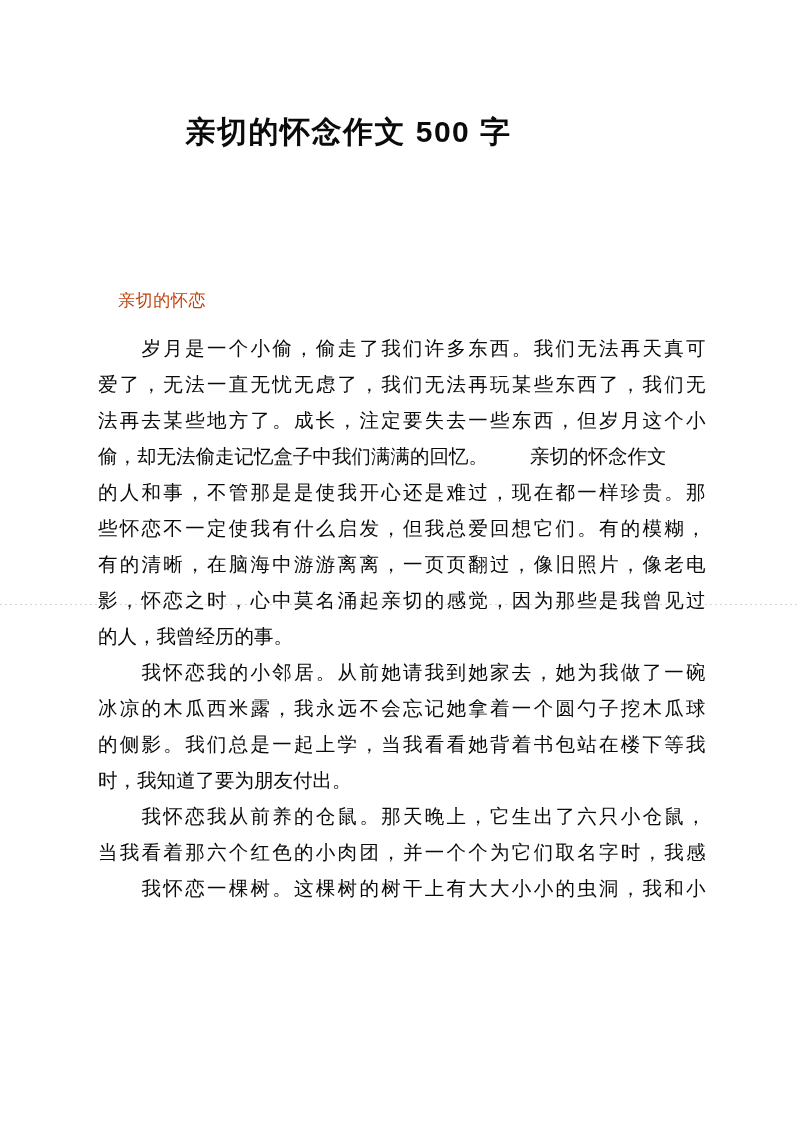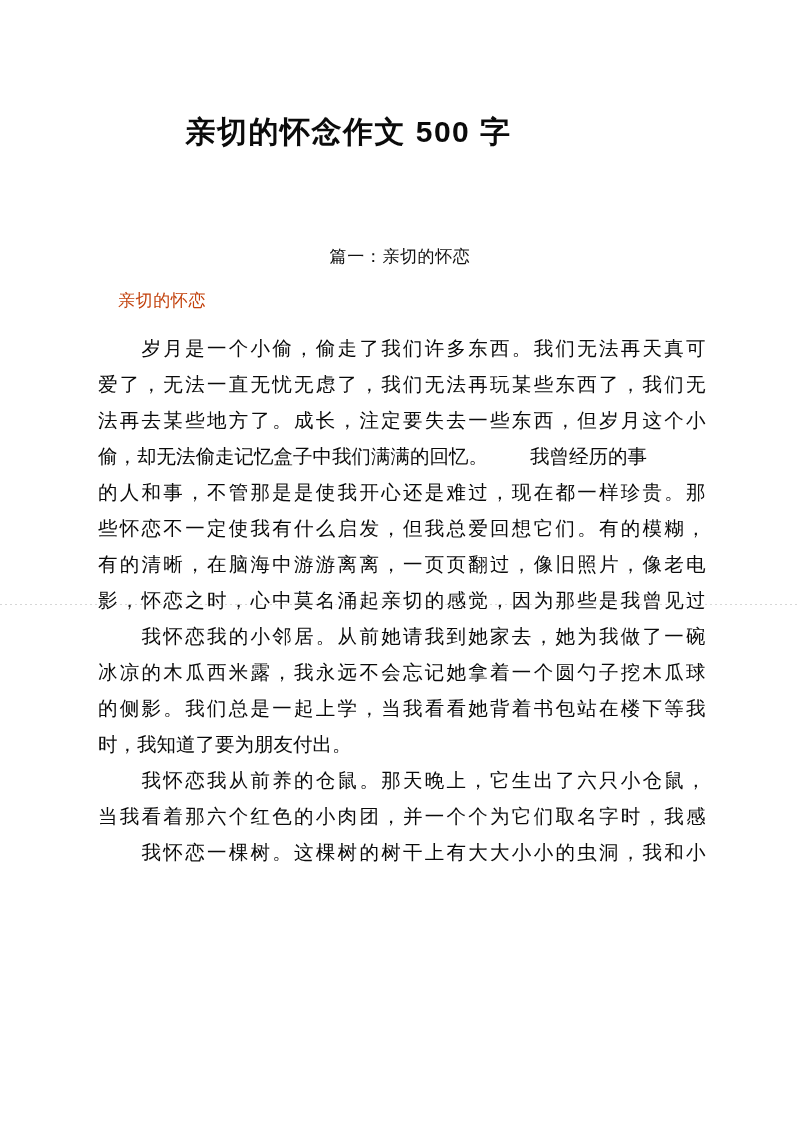--- a/index.html
+++ b/index.html
@@ -125,33 +125,33 @@
     );
   }
 </style>
 </head>
 <body>
 
 <div class="page">
 
   <h1 class="doc-title">亲切的怀念作文 500 字</h1>
 
-  <div class="section-heading">篇一：亲切的怀恋</div>
 
   <div class="sub-heading">亲切的怀恋</div>
 
   <div class="body-block" id="body-block">
       <div class="body-line just"><span>　</span><span>　</span><span>岁</span><span>月</span><span>是</span><span>一</span><span>个</span><span>小</span><span>偷</span><span>，</span><span>偷</span><span>走</span><span>了</span><span>我</span><span>们</span><span>许</span><span>多</span><span>东</span><span>西</span><span>。</span><span>我</span><span>们</span><span>无</span><span>法</span><span>再</span><span>天</span><span>真</span><span>可</span></div>
       <div class="body-line just"><span>爱</span><span>了</span><span>，</span><span>无</span><span>法</span><span>一</span><span>直</span><span>无</span><span>忧</span><span>无</span><span>虑</span><span>了</span><span>，</span><span>我</span><span>们</span><span>无</span><span>法</span><span>再</span><span>玩</span><span>某</span><span>些</span><span>东</span><span>西</span><span>了</span><span>，</span><span>我</span><span>们</span><span>无</span></div>
       <div class="body-line just"><span>法</span><span>再</span><span>去</span><span>某</span><span>些</span><span>地</span><span>方</span><span>了</span><span>。</span><span>成</span><span>长</span><span>，</span><span>注</span><span>定</span><span>要</span><span>失</span><span>去</span><span>一</span><span>些</span><span>东</span><span>西</span><span>，</span><span>但</span><span>岁</span><span>月</span><span>这</span><span>个</span><span>小</span></div>
-      <div class="body-line"><span>偷，却无法偷走记忆盒子中我们满满的回忆。</span><span class="inline-gap"></span><span>我曾经历的事</span></div>
+      <div class="body-line"><span>偷，却无法偷走记忆盒子中我们满满的回忆。</span><span class="inline-gap"></span><span>亲切的怀念作文</span></div>
       <div class="body-line just"><span>的</span><span>人</span><span>和</span><span>事</span><span>，</span><span>不</span><span>管</span><span>那</span><span>是</span><span>是</span><span>使</span><span>我</span><span>开</span><span>心</span><span>还</span><span>是</span><span>难</span><span>过</span><span>，</span><span>现</span><span>在</span><span>都</span><span>一</span><span>样</span><span>珍</span><span>贵</span><span>。</span><span>那</span></div>
       <div class="body-line just"><span>些</span><span>怀</span><span>恋</span><span>不</span><span>一</span><span>定</span><span>使</span><span>我</span><span>有</span><span>什</span><span>么</span><span>启</span><span>发</span><span>，</span><span>但</span><span>我</span><span>总</span><span>爱</span><span>回</span><span>想</span><span>它</span><span>们</span><span>。</span><span>有</span><span>的</span><span>模</span><span>糊</span><span>，</span></div>
       <div class="body-line just"><span>有</span><span>的</span><span>清</span><span>晰</span><span>，</span><span>在</span><span>脑</span><span>海</span><span>中</span><span>游</span><span>游</span><span>离</span><span>离</span><span>，</span><span>一</span><span>页</span><span>页</span><span>翻</span><span>过</span><span>，</span><span>像</span><span>旧</span><span>照</span><span>片</span><span>，</span><span>像</span><span>老</span><span>电</span></div>
       <div class="body-line just"><span>影</span><span>，</span><span>怀</span><span>恋</span><span>之</span><span>时</span><span>，</span><span>心</span><span>中</span><span>莫</span><span>名</span><span>涌</span><span>起</span><span>亲</span><span>切</span><span>的</span><span>感</span><span>觉</span><span>，</span><span>因</span><span>为</span><span>那</span><span>些</span><span>是</span><span>我</span><span>曾</span><span>见</span><span>过</span></div>
+      <div class="body-line last"><span>的人，我曾经历的事。</span></div>
       <div class="body-line just"><span>　</span><span>　</span><span>我</span><span>怀</span><span>恋</span><span>我</span><span>的</span><span>小</span><span>邻</span><span>居</span><span>。</span><span>从</span><span>前</span><span>她</span><span>请</span><span>我</span><span>到</span><span>她</span><span>家</span><span>去</span><span>，</span><span>她</span><span>为</span><span>我</span><span>做</span><span>了</span><span>一</span><span>碗</span></div>
       <div class="body-line just"><span>冰</span><span>凉</span><span>的</span><span>木</span><span>瓜</span><span>西</span><span>米</span><span>露</span><span>，</span><span>我</span><span>永</span><span>远</span><span>不</span><span>会</span><span>忘</span><span>记</span><span>她</span><span>拿</span><span>着</span><span>一</span><span>个</span><span>圆</span><span>勺</span><span>子</span><span>挖</span><span>木</span><span>瓜</span><span>球</span></div>
       <div class="body-line just"><span>的</span><span>侧</span><span>影</span><span>。</span><span>我</span><span>们</span><span>总</span><span>是</span><span>一</span><span>起</span><span>上</span><span>学</span><span>，</span><span>当</span><span>我</span><span>看</span><span>看</span><span>她</span><span>背</span><span>着</span><span>书</span><span>包</span><span>站</span><span>在</span><span>楼</span><span>下</span><span>等</span><span>我</span></div>
       <div class="body-line last"><span>时，我知道了要为朋友付出。</span></div>
       <div class="body-line just"><span>　</span><span>　</span><span>我</span><span>怀</span><span>恋</span><span>我</span><span>从</span><span>前</span><span>养</span><span>的</span><span>仓</span><span>鼠</span><span>。</span><span>那</span><span>天</span><span>晚</span><span>上</span><span>，</span><span>它</span><span>生</span><span>出</span><span>了</span><span>六</span><span>只</span><span>小</span><span>仓</span><span>鼠</span><span>，</span></div>
       <div class="body-line just"><span>当</span><span>我</span><span>看</span><span>着</span><span>那</span><span>六</span><span>个</span><span>红</span><span>色</span><span>的</span><span>小</span><span>肉</span><span>团</span><span>，</span><span>并</span><span>一</span><span>个</span><span>个</span><span>为</span><span>它</span><span>们</span><span>取</span><span>名</span><span>字</span><span>时</span><span>，</span><span>我</span><span>感</span></div>
       <div class="body-line just"><span>　</span><span>　</span><span>我</span><span>怀</span><span>恋</span><span>一</span><span>棵</span><span>树</span><span>。</span><span>这</span><span>棵</span><span>树</span><span>的</span><span>树</span><span>干</span><span>上</span><span>有</span><span>大</span><span>大</span><span>小</span><span>小</span><span>的</span><span>虫</span><span>洞</span><span>，</span><span>我</span><span>和</span><span>小</span></div>
     </div>
 
   <div class="fold-line"></div>

